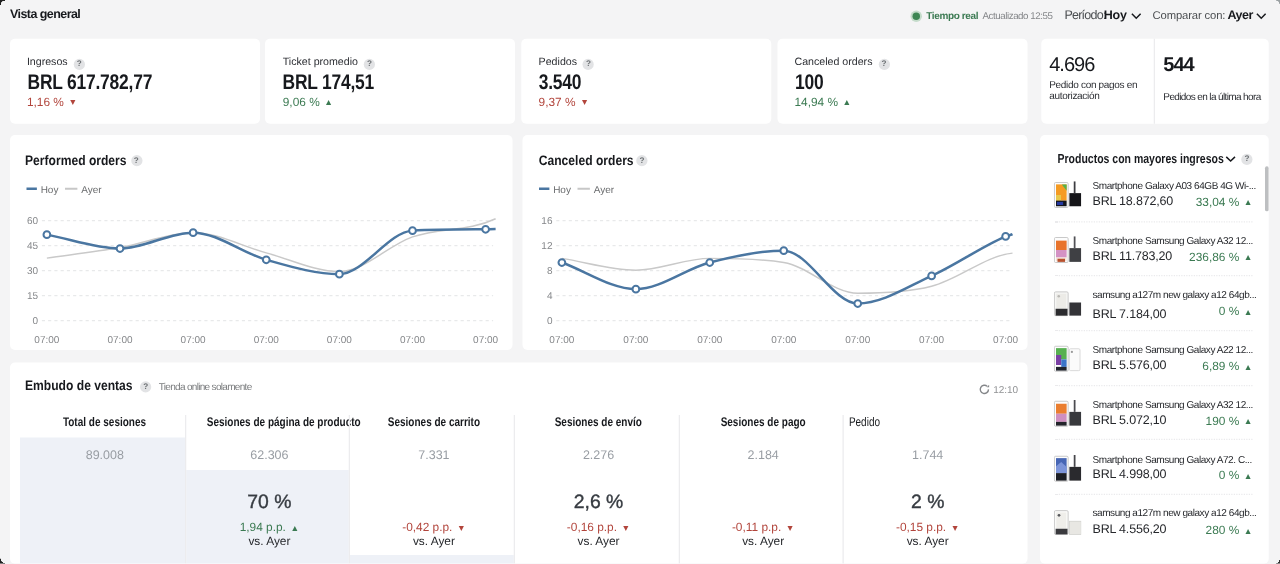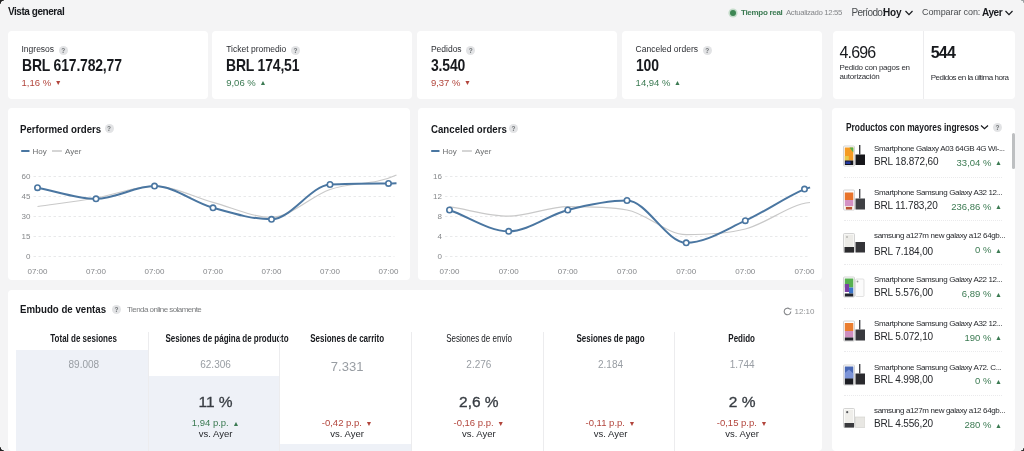--- a/index.html
+++ b/index.html
@@ -245,40 +245,40 @@
       <path d="M8.3,0.8 L8.3,2.7 L6.4,2.7 Z" fill="#85878a"></path>
     </svg>
   <div class="abs" style="left:787px;top:17px;font-size:8px;color:#909294">12:10</div>
   <div class="abs" style="left:8.5px;top:60.0px;width:131.7px;height:101.0px;background:#eef1f7"></div>
     <div class="abs" style="left:10.5px;top:42.7px;width:131.7px;text-align:center;font-size:10px;font-weight:700;color:#17191d"><span style="display:inline-block;transform:scaleX(0.8);white-space:nowrap">Total de sesiones</span></div>
     <div class="abs" style="left:10.5px;top:69px;width:131.7px;text-align:center;font-size:10px;color:#989da3">89.008</div>
     <div class="abs" style="left:141.2px;top:86.0px;width:130.7px;height:75.0px;background:#eef1f7"></div>
     <div class="abs" style="left:140.2px;top:42px;width:1px;height:119px;background:#ececee"></div>
     <div class="abs" style="left:142.2px;top:42.7px;width:131.7px;text-align:center;font-size:10px;font-weight:700;color:#17191d"><span style="display:inline-block;transform:scaleX(0.8);white-space:nowrap">Sesiones de página de producto</span></div>
     <div class="abs" style="left:142.2px;top:69px;width:131.7px;text-align:center;font-size:10px;color:#989da3">62.306</div>
-    <div class="abs" style="left:142.2px;top:103.4px;width:131.7px;text-align:center;font-size:15.5px;color:#373c42;-webkit-text-stroke:0.3px #373c42">11 %</div>
+    <div class="abs" style="left:142.2px;top:103.4px;width:131.7px;text-align:center;font-size:15.5px;color:#373c42;-webkit-text-stroke:0.3px #373c42">70 %</div>
     <div class="abs grn" style="left:142.2px;top:127px;width:131.7px;text-align:center;font-size:9.5px">1,94 p.p. <span class="tri">▲</span></div>
     <div class="abs" style="left:142.2px;top:137.6px;width:131.7px;text-align:center;font-size:9.5px;color:#26282c">vs. Ayer</div>
     <div class="abs" style="left:272.8px;top:153.5px;width:130.7px;height:7.5px;background:#eef1f7"></div>
     <div class="abs" style="left:271.8px;top:42px;width:1px;height:119px;background:#ececee"></div>
     <div class="abs" style="left:273.8px;top:42.7px;width:131.7px;text-align:center;font-size:10px;font-weight:700;color:#17191d"><span style="display:inline-block;transform:scaleX(0.8);white-space:nowrap">Sesiones de carrito</span></div>
-    <div class="abs" style="left:273.8px;top:69px;width:131.7px;text-align:center;font-size:13px;color:#989da3">7.331</div>
+    <div class="abs" style="left:273.8px;top:69px;width:131.7px;text-align:center;font-size:10px;color:#989da3">7.331</div>
     <div class="abs red" style="left:273.8px;top:127px;width:131.7px;text-align:center;font-size:9.5px">-0,42 p.p. <span class="tri">▼</span></div>
     <div class="abs" style="left:273.8px;top:137.6px;width:131.7px;text-align:center;font-size:9.5px;color:#26282c">vs. Ayer</div>
     <div class="abs" style="left:403.5px;top:42px;width:1px;height:119px;background:#ececee"></div>
-    <div class="abs" style="left:405.5px;top:42.7px;width:131.7px;text-align:center;font-size:10px;font-weight:400;color:#17191d"><span style="display:inline-block;transform:scaleX(0.8);white-space:nowrap">Sesiones de envío</span></div>
+    <div class="abs" style="left:405.5px;top:42.7px;width:131.7px;text-align:center;font-size:10px;font-weight:700;color:#17191d"><span style="display:inline-block;transform:scaleX(0.8);white-space:nowrap">Sesiones de envío</span></div>
     <div class="abs" style="left:405.5px;top:69px;width:131.7px;text-align:center;font-size:10px;color:#989da3">2.276</div>
     <div class="abs" style="left:405.5px;top:103.4px;width:131.7px;text-align:center;font-size:15.5px;color:#373c42;-webkit-text-stroke:0.3px #373c42">2,6 %</div>
     <div class="abs red" style="left:405.5px;top:127px;width:131.7px;text-align:center;font-size:9.5px">-0,16 p.p. <span class="tri">▼</span></div>
     <div class="abs" style="left:405.5px;top:137.6px;width:131.7px;text-align:center;font-size:9.5px;color:#26282c">vs. Ayer</div>
     <div class="abs" style="left:535.2px;top:42px;width:1px;height:119px;background:#ececee"></div>
     <div class="abs" style="left:537.2px;top:42.7px;width:131.7px;text-align:center;font-size:10px;font-weight:700;color:#17191d"><span style="display:inline-block;transform:scaleX(0.8);white-space:nowrap">Sesiones de pago</span></div>
     <div class="abs" style="left:537.2px;top:69px;width:131.7px;text-align:center;font-size:10px;color:#989da3">2.184</div>
     <div class="abs red" style="left:537.2px;top:127px;width:131.7px;text-align:center;font-size:9.5px">-0,11 p.p. <span class="tri">▼</span></div>
     <div class="abs" style="left:537.2px;top:137.6px;width:131.7px;text-align:center;font-size:9.5px;color:#26282c">vs. Ayer</div>
     <div class="abs" style="left:666.8px;top:42px;width:1px;height:119px;background:#ececee"></div>
-    <div class="abs" style="left:668.8px;top:42.7px;width:131.7px;text-align:center;font-size:10px;font-weight:700;color:#17191d"><span style="display:inline-block;transform:scaleX(0.8);white-space:nowrap">Pedido</span></div>
+    <div class="abs" style="left:668.8px;top:42.7px;width:131.7px;font-size:10px;font-weight:400;color:#17191d"><span style="display:inline-block;transform:scaleX(0.8);white-space:nowrap">Pedido</span></div>
     <div class="abs" style="left:668.8px;top:69px;width:131.7px;text-align:center;font-size:10px;color:#989da3">1.744</div>
     <div class="abs" style="left:668.8px;top:103.4px;width:131.7px;text-align:center;font-size:15.5px;color:#373c42;-webkit-text-stroke:0.3px #373c42">2 %</div>
     <div class="abs red" style="left:668.8px;top:127px;width:131.7px;text-align:center;font-size:9.5px">-0,15 p.p. <span class="tri">▼</span></div>
     <div class="abs" style="left:668.8px;top:137.6px;width:131.7px;text-align:center;font-size:9.5px;color:#26282c">vs. Ayer</div>
 </div>
 <div class="abs" style="left:1021px;top:0;width:3px;height:3px;background:radial-gradient(circle at 0px 3px, rgba(0,0,0,0) 2.4px, #9aa0a2 2.6px)"></div>
 <div class="abs" style="left:1021px;top:448px;width:3px;height:3px;background:radial-gradient(circle at 0px 0px, rgba(0,0,0,0) 2.4px, #333 2.6px)"></div>
 </body></html>

